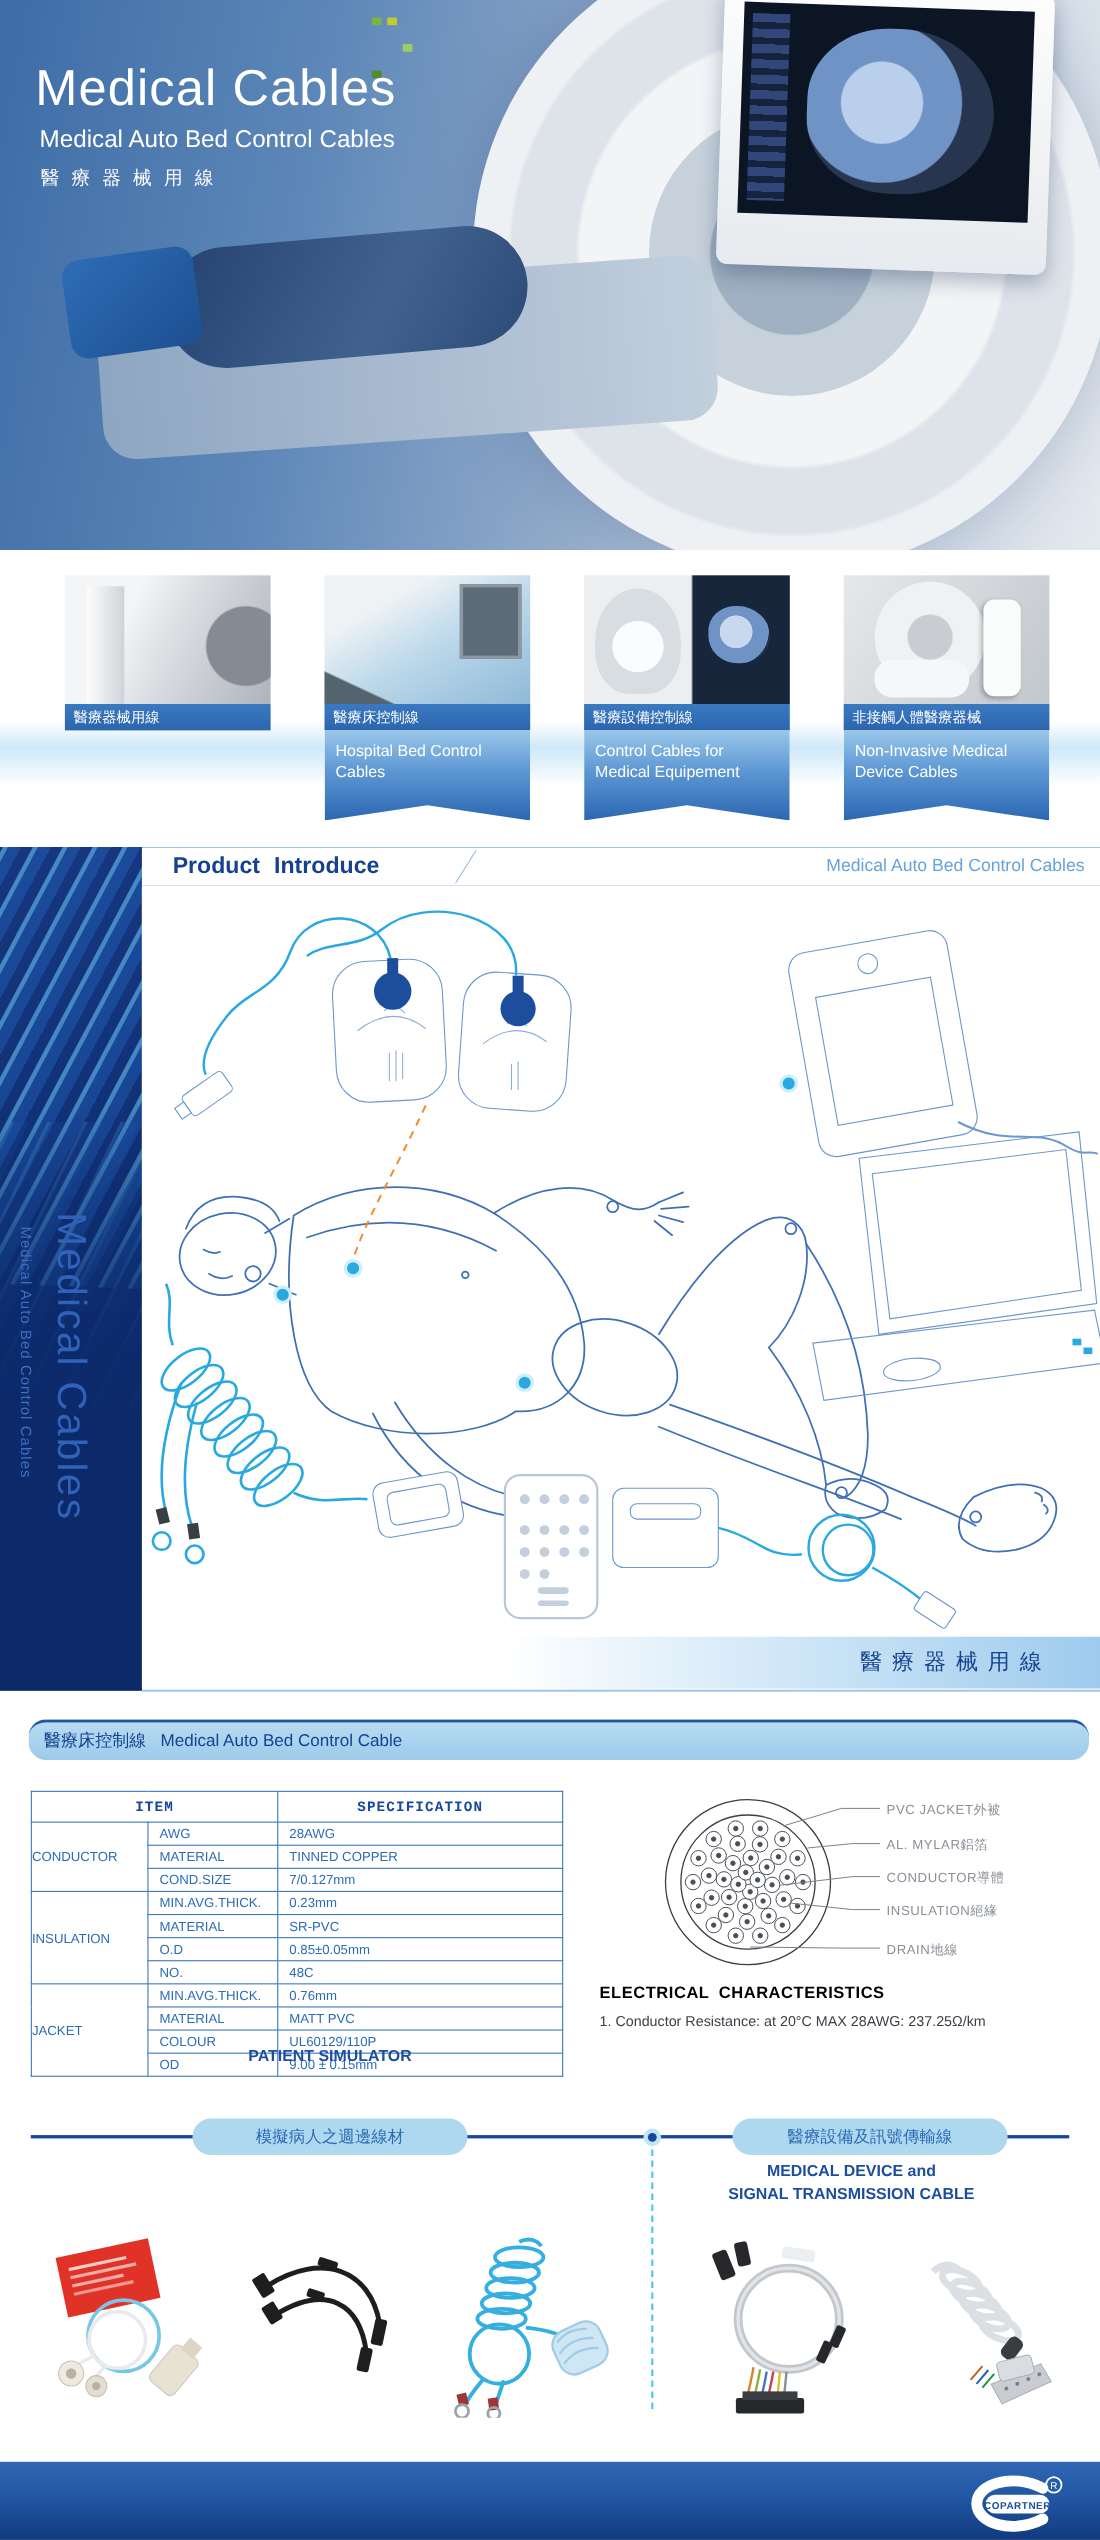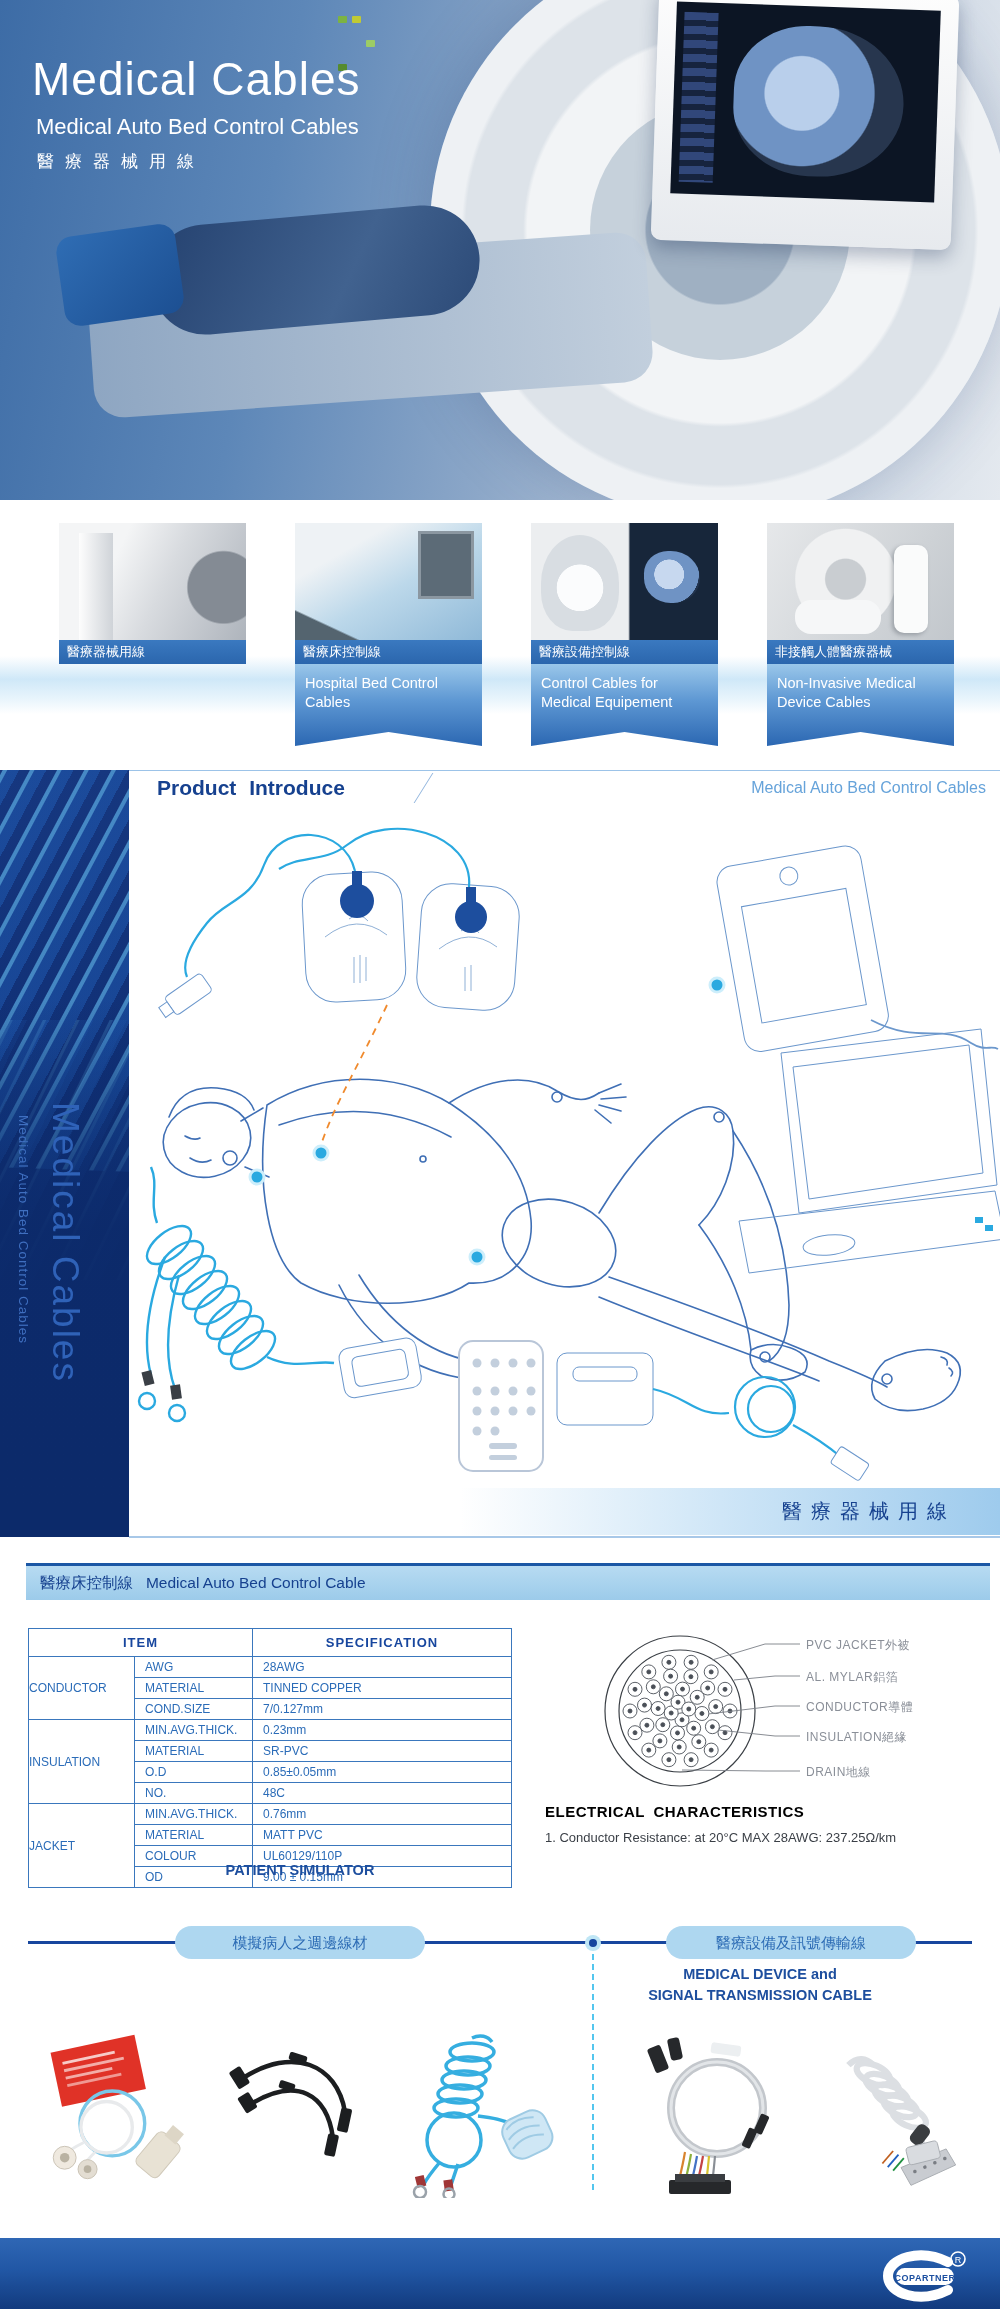--- a/index.html
+++ b/index.html
@@ -78,25 +78,25 @@
   .v-small{position:absolute;left:16px;top:345px;writing-mode:vertical-rl;font-size:13.5px;color:#3f6fc0;letter-spacing:1px;}
   .illus-wrap{position:absolute;left:129px;top:805px;width:871px;height:683px;background:#fff;}
   .zh-bar{position:absolute;left:129px;top:1488px;width:871px;height:47px;line-height:47px;
         background:linear-gradient(90deg,#ffffff 0%,#ffffff 38%,#cfe6f7 68%,#9ecbed 100%);
         text-align:right;padding-right:44px;box-sizing:border-box;
         color:#16418f;font-size:20px;letter-spacing:9px;}
   .intro-bottomline{position:absolute;left:129px;top:1536px;width:871px;height:2px;background:#a8c8e8;}
   
   .spec-header{position:absolute;left:26px;top:1563px;width:964px;height:37px;box-sizing:border-box;
         border-top:3px solid #1b57a5;background:linear-gradient(180deg,#b7dbf2,#9ccbea);
-        line-height:33px;padding-left:14px;color:#16418f;font-size:15.5px;}
+        line-height:33px;padding-left:14px;color:#16418f;font-size:15.5px;border-radius:16px;}
   table.spec{position:absolute;left:28px;top:1628px;width:483px;border-collapse:collapse;
         font-size:12px;color:#2b6cb8;table-layout:fixed;}
   table.spec th,table.spec td{border:1px solid #3a77bd;height:20px;padding:0 0 0 10px;text-align:left;}
-  table.spec th{height:27px;text-align:center;padding:0;color:#17469e;font-size:13px;letter-spacing:1px;}
+  table.spec th{height:27px;text-align:center;padding:0;color:#17469e;font-size:13px;letter-spacing:1px;font-family:Liberation Mono, monospace;}
   table.spec td.grp{text-align:left;padding:0;}
   .diagram{position:absolute;left:560px;top:1618px;width:440px;height:190px;}
   .dlabel{position:absolute;left:806px;width:190px;font-size:12px;color:#8a8f98;letter-spacing:.5px;}
   .etitle{position:absolute;left:545px;top:1803px;font-size:15px;font-weight:bold;color:#000000;letter-spacing:.5px;word-spacing:4px;}
   .enote{position:absolute;left:545px;top:1830px;font-size:13px;color:#3a3f46;}
   
   .rule{position:absolute;left:28px;top:1941px;width:944px;height:3px;background:#17469e;}
   .pill{position:absolute;top:1926px;width:250px;height:33px;border-radius:17px;background:#aed7f0;
         text-align:center;line-height:33px;color:#2d6cb5;font-size:15px;z-index:3;}
   .dot-outer{position:absolute;left:585px;top:1935px;width:16px;height:16px;border-radius:50%;background:#bfe6f5;z-index:3;}
@@ -479,21 +479,21 @@
   <div class="enote">1. Conductor Resistance:  at 20°C MAX 28AWG: 237.25Ω/km</div>
 
   <div class="rule"></div>
   <div class="pill" style="left:175px;">模擬病人之週邊線材</div>
   <div class="pill" style="left:666px;">醫療設備及訊號傳輸線</div>
   <div class="dot-outer">
       <div class="dot-inner"></div>
     </div>
   <div class="vdash"></div>
   <div class="caption" style="left:175px;top:1860px;width:250px;">PATIENT SIMULATOR</div>
-  <div class="caption" style="left:610px;top:1964px;width:300px;text-align:center;">
+  <div class="caption" style="left:624px;top:1964px;width:300px;text-align:center;">
     <div>MEDICAL DEVICE and</div>
     <div>SIGNAL TRANSMISSION CABLE</div>
   </div>
 
   <svg class="thumb" style="left:38px;top:2032px;" width="162" height="160" viewBox="0 0 170 160">
     <g transform="rotate(-12 62 36)">
       <rect x="18" y="8" width="90" height="58" fill="#e03227"></rect>
       <rect x="28" y="20" width="56" height="3" fill="rgba(255,255,255,.75)"></rect>
       <rect x="28" y="28" width="64" height="3" fill="rgba(255,255,255,.6)"></rect>
       <rect x="28" y="36" width="50" height="3" fill="rgba(255,255,255,.6)"></rect>

